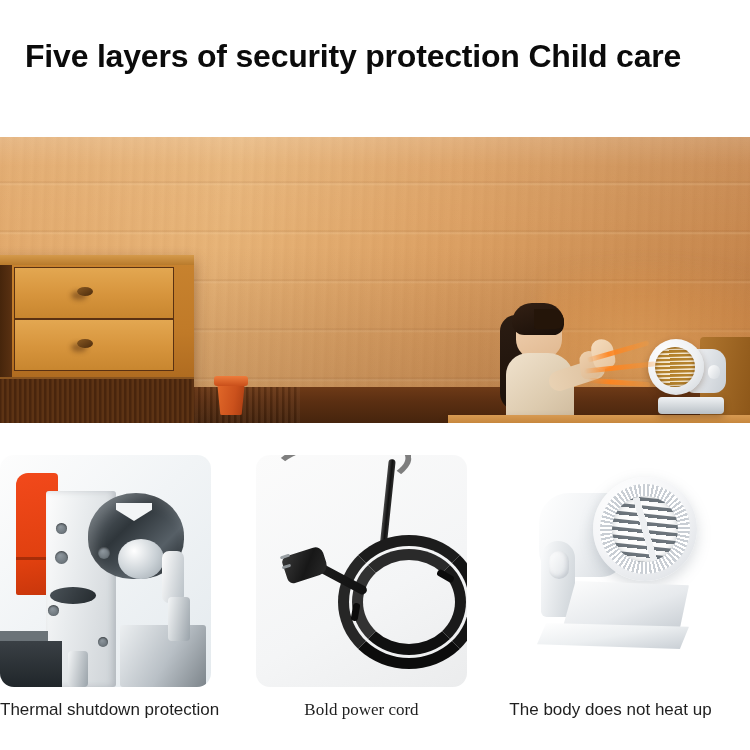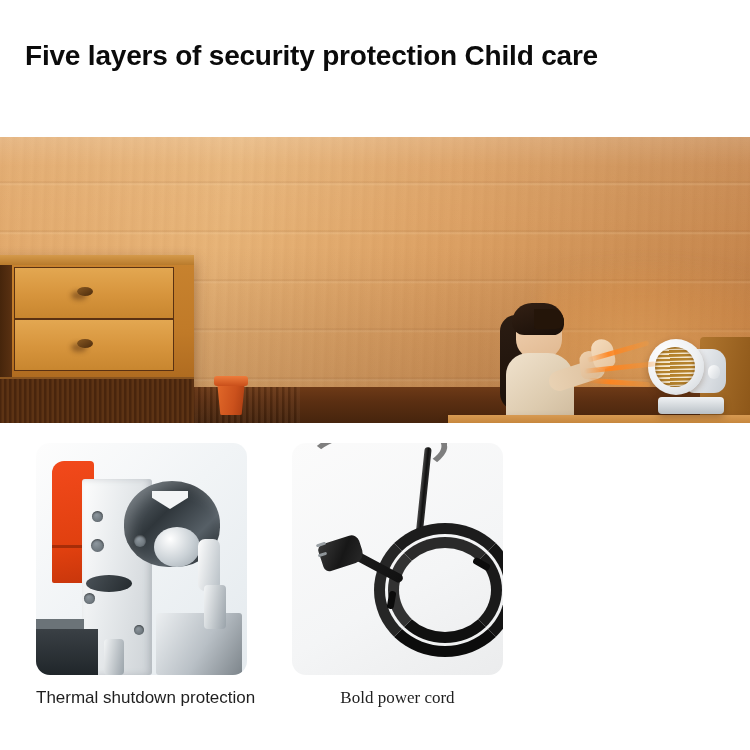--- a/index.html
+++ b/index.html
@@ -20,21 +20,21 @@
     height: 750px;
     background: #ffffff;
   }
 
   
   .headline {
     position: absolute;
     left: 25px;
     top: 36px;
     width: 710px;
-    font-size: 28px;
+    font-size: 32px;
     font-weight: bold;
     color: #0b0b0b;
     letter-spacing: -0.2px;
     line-height: 40px;
     white-space: nowrap;
   }
 
   
   .hero {
     position: absolute;
@@ -328,24 +328,23 @@
   
   .cards {
     position: absolute;
     left: 0;
     top: 443px;
     width: 750px;
     height: 307px;
   }
   .card {
     position: absolute;
-    top: 0;
+    top: 12px;
     width: 211px;
     height: 232px;
-    margin-left: 36px;
   }
   .card-1 { left: 0px; }
   .card-2 { left: 256px; font-family: Liberation Serif, serif; }
   .card-3 { left: 505px; }
 
   .card-img {
     position: relative;
     width: 100%;
     height: 232px;
     border-radius: 14px;
@@ -715,15 +714,29 @@
         <div class="pc-plug-cord"></div>
         <div class="pc-plug"></div>
         <div class="pc-prong"></div>
         <div class="pc-prong2"></div>
         <div class="pc-tie pc-tie-a"></div>
         <div class="pc-tie pc-tie-b"></div>
       </div>
       <div class="card-caption">Bold power cord</div>
     </div>
 
+    <div class="card card-3">
+      <div class="card-img">
+        <div class="ph-body"></div>
+        <div class="ph-head"></div>
+        <div class="ph-ring"></div>
+        <div class="ph-grille"></div>
+        <div class="ph-grille-bar"></div>
+        <div class="ph-arm"></div>
+        <div class="ph-knob"></div>
+        <div class="ph-stand"></div>
+        <div class="ph-base"></div>
+      </div>
+      <div class="card-caption">The body does not heat up</div>
+    </div>
 
   </div>
 </div>
 
 </body></html>

